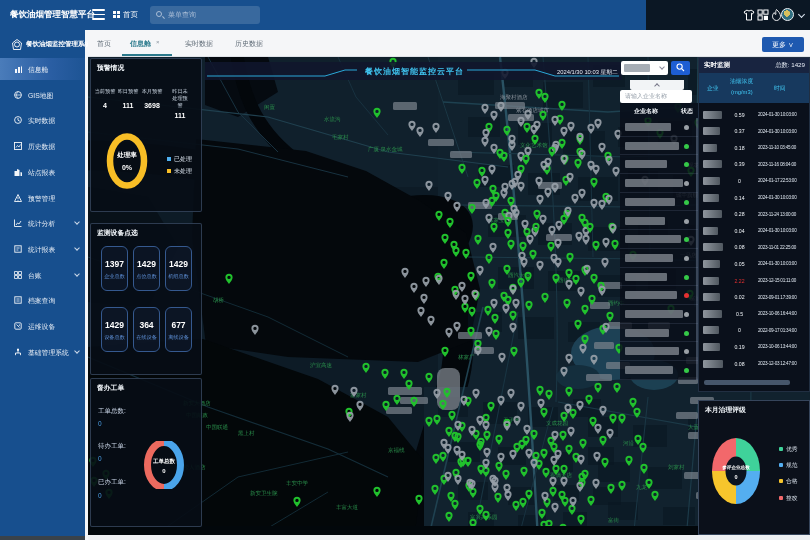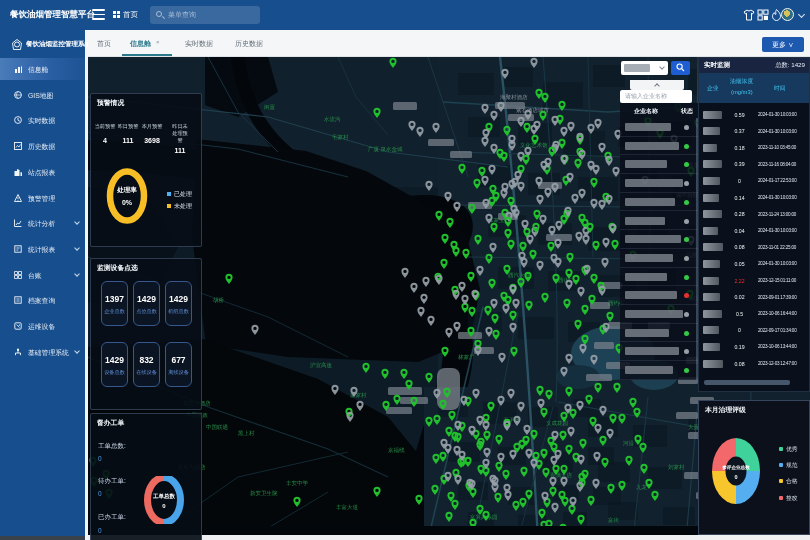--- a/index.html
+++ b/index.html
@@ -1,18 +1,18 @@
 <!DOCTYPE html>
 <html><head>
 <meta charset="utf-8">
 <style>
   * { margin:0; padding:0; box-sizing:border-box; }
   html,body { width:810px; height:540px; overflow:hidden; background:#0b1724;
     font-family:"Liberation Sans",sans-serif; }
-  #header { position:absolute; left:0; top:0; width:810px; height:30px; background:#174f8e; }
+  #header { position:absolute; left:0; top:0; width:646px; height:30px; background:#174f8e; }
   #logo { position:absolute; left:10px; top:9px; color:#fff; font-size:8.5px; font-weight:bold; letter-spacing:0;}
   #burger { position:absolute; left:92px; top:9px; width:13px; height:12px; }
   #burger div { height:1.7px; background:#fff; margin-bottom:3px; border-radius:1px;}
   #homeicon { position:absolute; left:113px; top:11px; width:7px; height:7px; }
   #homelabel { position:absolute; left:123px; top:10px; color:#fff; font-size:7.5px; }
   #search { position:absolute; left:150px; top:6px; width:110px; height:18px; background:rgba(255,255,255,0.15); border-radius:3px; color:#a9bdd6; font-size:7px; line-height:18px; padding-left:18px;}
   #search .mag { position:absolute; left:6px; top:5px; width:6px; height:6px; border:1px solid #a9bdd6; border-radius:50%; }
   #search .mag:after { content:""; position:absolute; left:5px; top:5px; width:3px; height:1px; background:#a9bdd6; transform:rotate(45deg); }
   .hico { position:absolute; top:9px; color:#fff; font-size:10px; }
   #avatar { position:absolute; left:781px; top:8px; width:13px; height:13px; border-radius:50%; background:radial-gradient(circle at 45% 40%, #d7c05e 0 35%, #2e6e80 36% 100%); border:1.5px solid #f0f4f8; }
@@ -30,21 +30,21 @@
   .chev { position:absolute; right:6px; top:8px; width:4px; height:4px; border-right:1px solid #cdd9ea; border-bottom:1px solid #cdd9ea; transform:rotate(45deg); }
 
   #tabbar { position:absolute; left:88px; top:30px; width:722px; height:27px; background:#f5f6f8; border-bottom:1px solid #e0e3e8;}
   .tab { position:absolute; top:9px; font-size:7px; color:#5f6b76; }
   .tab.active { color:#2b7a8c; font-weight:bold; }
   #tabline { position:absolute; left:34px; top:24px; width:50px; height:2px; background:#2b7a8c; }
   #morebtn { position:absolute; left:674px; top:7px; width:42px; height:15px; background:#1e59b0; color:#fff; font-size:7px; border-radius:2px; text-align:center; line-height:15px;}
 
   #map { position:absolute; left:88px; top:57px; width:722px; height:483px; background:#0a141d; }
 
-  .panel { position:absolute; background:rgba(7,13,22,0.92); border:1px solid rgba(120,150,190,0.35); border-radius:2px;margin-top:35px; }
+  .panel { position:absolute; background:rgba(7,13,22,0.92); border:1px solid rgba(120,150,190,0.35); border-radius:2px; }
   .ptitle { position:absolute; left:6px; top:4px; color:#f2f6fa; font-size:6.8px; font-weight:bold; }
 
   
   #p1 { left:2px; top:1px; width:112px; height:154px; }
   .wlabel { position:absolute; color:#c7d2de; font-size:5.2px; text-align:center; line-height:7px;}
   .wval { position:absolute; color:#fff; font-size:7px; font-weight:bold; text-align:center; }
   .legrow { position:absolute; font-size:6px; color:#dbe4ee; }
   .legrow i { display:inline-block; width:4px; height:4px; margin-right:3px; }
 
   
@@ -855,21 +855,21 @@
       </div>
   <div class="dbox" style="left:74px; top:22px;">
         <div class="n">1429</div>
         <div class="l">机组总数</div>
       </div>
   <div class="dbox" style="left:10px; top:83px;">
         <div class="n">1429</div>
         <div class="l">设备总数</div>
       </div>
   <div class="dbox" style="left:42px; top:83px;">
-        <div class="n">832</div>
+        <div class="n">364</div>
         <div class="l">在线设备</div>
       </div>
   <div class="dbox" style="left:74px; top:83px;">
         <div class="n">677</div>
         <div class="l">离线设备</div>
       </div>
 </div>
 
 <div id="p3" class="panel">
   <div class="ptitle">督办工单</div>
@@ -995,20 +995,28 @@
       <text x="36" y="32" fill="#fff" font-size="4.6" text-anchor="middle" font-weight="bold">参评企业总数</text>
       <text x="36" y="42" fill="#fff" font-size="5.5" text-anchor="middle" font-weight="bold">0</text>
     </g>
   </svg>
   <div class="rleg" style="top:44px;"><i style="background:#3fd29a"></i>优秀</div>
   <div class="rleg" style="top:60px;"><i style="background:#54aef0"></i>规范</div>
   <div class="rleg" style="top:76px;"><i style="background:#f7c52c"></i>合格</div>
   <div class="rleg" style="top:93px;"><i style="background:#f2686b"></i>整改</div>
 </div>
 
+<div id="banner">
+  <svg style="position:absolute;left:0;top:0;" width="417" height="18" viewBox="0 0 417 18">
+    <path d="M2 14 L120 14 L140 8 L152 8" stroke="#2aa8d8" stroke-width="1" fill="none"></path>
+    <path d="M262 8 L330 8 L350 14 L414 14" stroke="#2aa8d8" stroke-width="1" fill="none"></path>
+  </svg>
+  <div class="t">餐饮油烟智能监控云平台</div>
+  <div class="d">2024/1/30 10:03 星期二</div>
+</div>
 
 <div id="selbox">
       <div class="blob"></div>
       <div class="ch"></div>
     </div>
 <div id="qbtn">
       <svg style="position:absolute;left:5px;top:2px" width="9" height="9" viewBox="0 0 9 9">
         <circle cx="3.6" cy="3.6" r="2.6" fill="none" stroke="#fff" stroke-width="1.1"></circle>
         <path d="M5.6 5.6 L8 8" stroke="#fff" stroke-width="1.1"></path>
       </svg>

